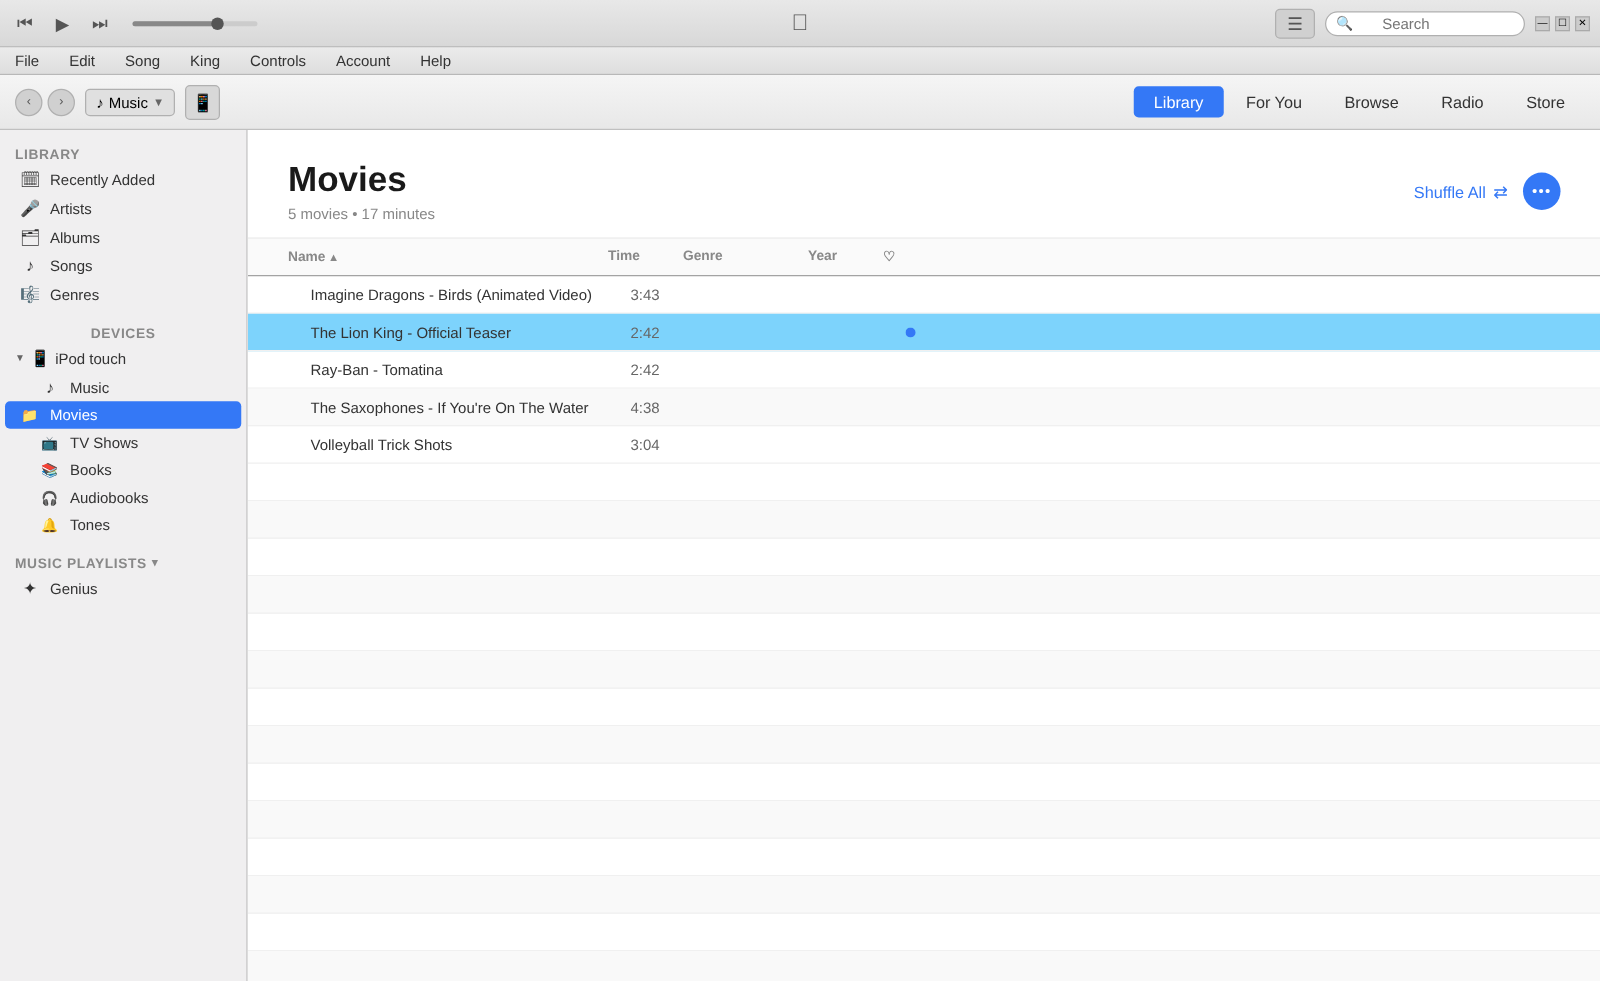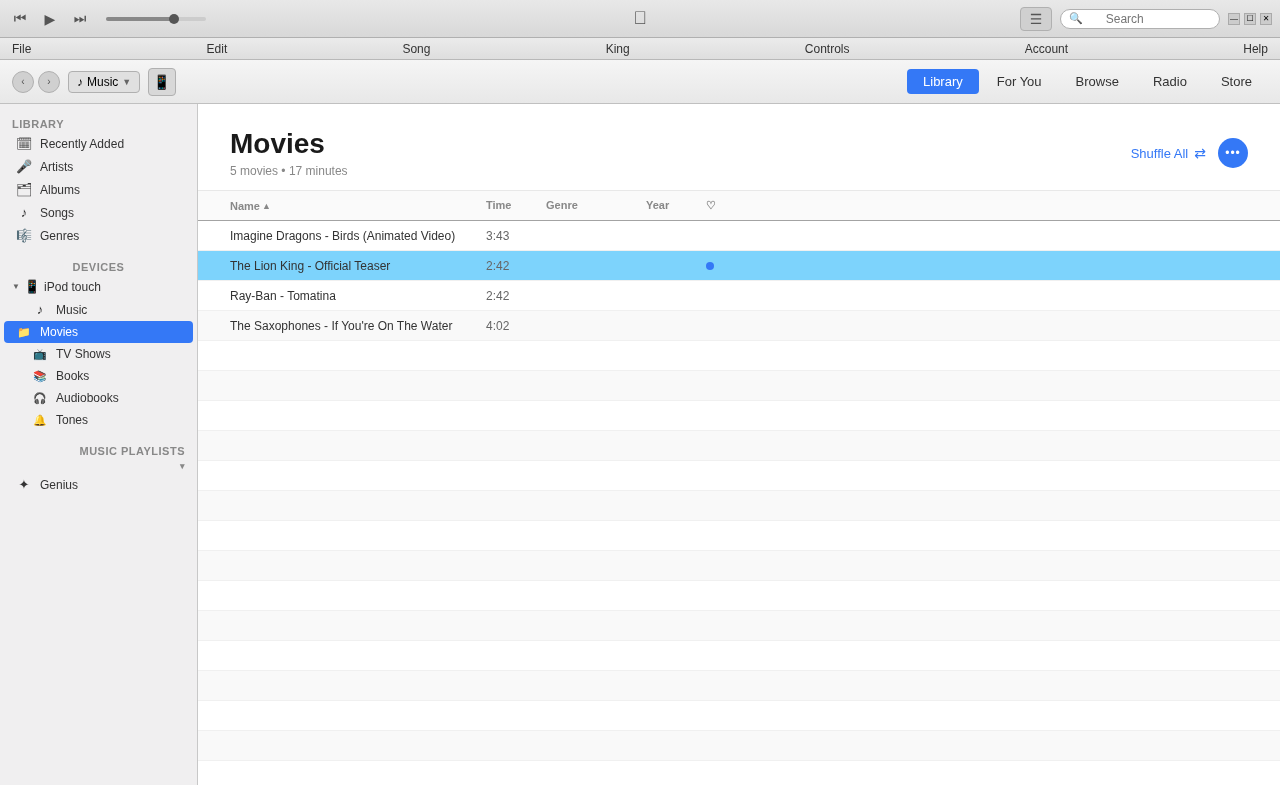--- a/index.html
+++ b/index.html
@@ -78,21 +78,20 @@
 
     
     #menu-bar {
       height: 22px;
       background: linear-gradient(to bottom, #ebebeb, #dedede);
       border-bottom: 1px solid #b8b8b8;
       display: flex;
       align-items: center;
       padding: 0 8px;
       gap: 16px;
-      justify-content: space-between;
     }
     .menu-item {
       font-size: 12px; color: #333; cursor: pointer; padding: 2px 4px;
     }
 
     
     #nav-bar {
       height: 44px;
       background: linear-gradient(to bottom, #f5f5f5, #e8e8e8);
       border-bottom: 1px solid #c0c0c0;
@@ -200,21 +199,21 @@
     .table-row {
       display: grid;
       grid-template-columns: 1fr 60px 100px 60px 30px 1fr 1fr;
       padding: 0 32px;
       border-bottom: 1px solid #f0f0f0;
       height: 30px;
       align-items: center;
     }
     .table-row:nth-child(even) { background: #f9f9f9; }
     .table-row.current { background: #7dd3fc; }
-    .table-cell { font-size: 12px; color: #333; overflow: hidden; text-overflow: ellipsis; white-space: nowrap; }
+    .table-cell { font-size: 12px; color: #333; overflow: hidden; text-overflow: ellipsis; white-space: nowrap; margin-left: 18px; }
     .table-cell.time { color: #666; }
     .playing-dot { width: 8px; height: 8px; background: #3478f6; border-radius: 50%; }
     .empty-row { height: 30px; border-bottom: 1px solid #f0f0f0; }
     .empty-row:nth-child(even) { background: #f9f9f9; }
 
     
     .sidebar-device-parent {
       display: flex; align-items: center; padding: 4px 12px;
       gap: 4px; font-size: 12px; color: #333; cursor: pointer;
     }
@@ -332,21 +331,21 @@
     </div>
     <div class="sidebar-item sidebar-sub-item">
       <span class="icon" style="font-size:11px;">🎧</span>
       <span>Audiobooks</span>
     </div>
     <div class="sidebar-item sidebar-sub-item">
       <span class="icon" style="font-size:11px;">🔔</span>
       <span>Tones</span>
     </div>
 
-    <div class="sidebar-section-title" style="margin-top:8px; display:flex; align-items:flex-end; gap:4px;flex-direction:column;">
+    <div class="sidebar-section-title" style="margin-top:8px; display:flex; align-items:flex-start; gap:4px;">
       <span>Music Playlists</span>
       <span style="font-size:9px; cursor:pointer;">▾</span>
     </div>
 
     <div class="sidebar-item">
       <span class="icon">✦</span>
       <span>Genius</span>
     </div>
   </div>
 
@@ -408,29 +407,40 @@
       <div class="table-cell"></div>
       <div class="table-cell"></div>
       <div class="table-cell" style="display:flex;align-items:center;">
         
       </div>
       <div class="table-cell"></div>
       <div class="table-cell"></div>
     </div>
         <div class="table-row">
       <div class="table-cell">The Saxophones - If You're On The Water</div>
-      <div class="table-cell time">4:02</div>
+      <div class="table-cell time">4:38</div>
       <div class="table-cell"></div>
       <div class="table-cell"></div>
       <div class="table-cell" style="display:flex;align-items:center;">
         
       </div>
       <div class="table-cell"></div>
       <div class="table-cell"></div>
     </div>
+        <div class="table-row">
+      <div class="table-cell">Volleyball Trick Shots</div>
+      <div class="table-cell time">3:04</div>
+      <div class="table-cell"></div>
+      <div class="table-cell"></div>
+      <div class="table-cell" style="display:flex;align-items:center;">
+        
+      </div>
+      <div class="table-cell"></div>
+      <div class="table-cell"></div>
+    </div>
       </div>
 
     <div id="empty-rows">
         <div class="empty-row"></div>
         <div class="empty-row"></div>
         <div class="empty-row"></div>
         <div class="empty-row"></div>
         <div class="empty-row"></div>
         <div class="empty-row"></div>
         <div class="empty-row"></div>

